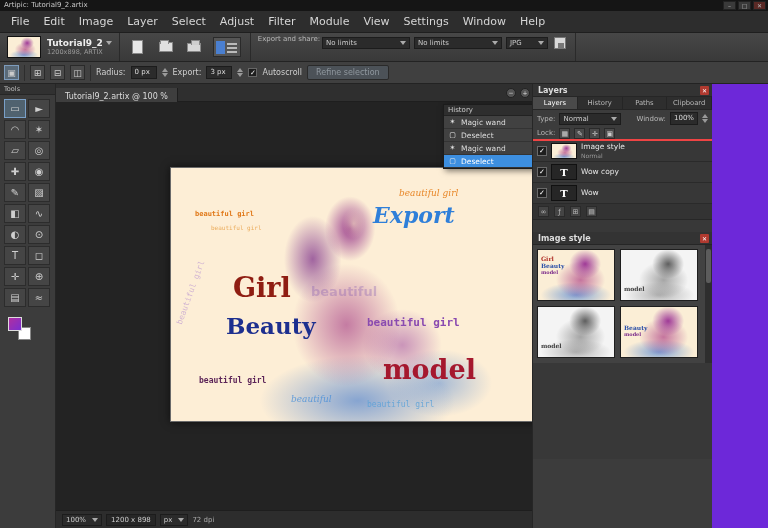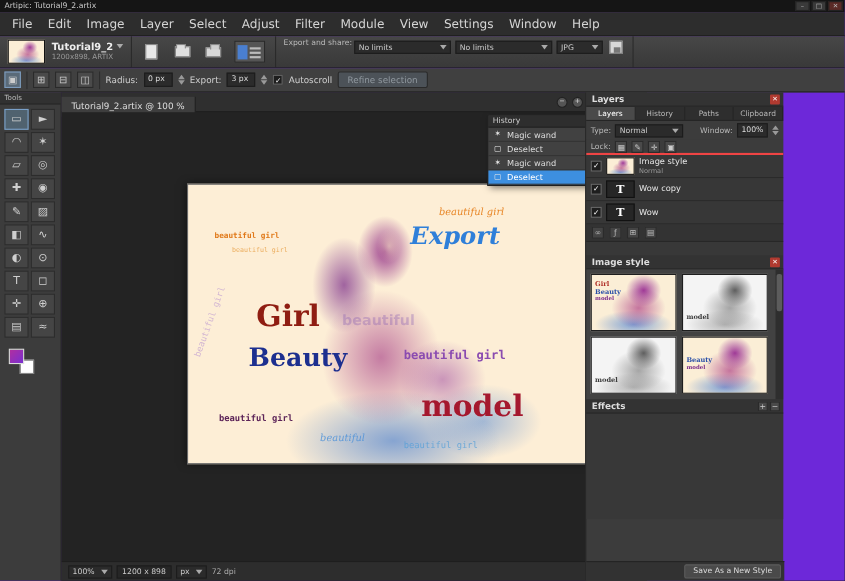--- a/index.html
+++ b/index.html
@@ -437,28 +437,18 @@
           <div class="mini-words" style="top:18px">
             <span class="mw" style="font-size: 6px; color: rgb(42, 79, 168);">Beauty</span>
             <span class="mw" style="font-size: 5px; color: rgb(122, 42, 138);">model</span>
           </div>
         </div>
         <div class="thumb-scroll">
             <div class="thumb-handle"></div>
           </div>
       </div>
 
-      <div class="effects-header">
-        <div class="panel-title">Effects</div>
-        <div class="fx-btns">
-          <div class="fx-btn">+</div>
-          <div class="fx-btn">−</div>
-        </div>
-      </div>
       <div class="effects-area"></div>
 
-      <div class="bottom-row">
-        <div class="save-style-btn">Save As a New Style</div>
-      </div>
     </div>
 
   </div>
 </div>
 
 </body></html>

